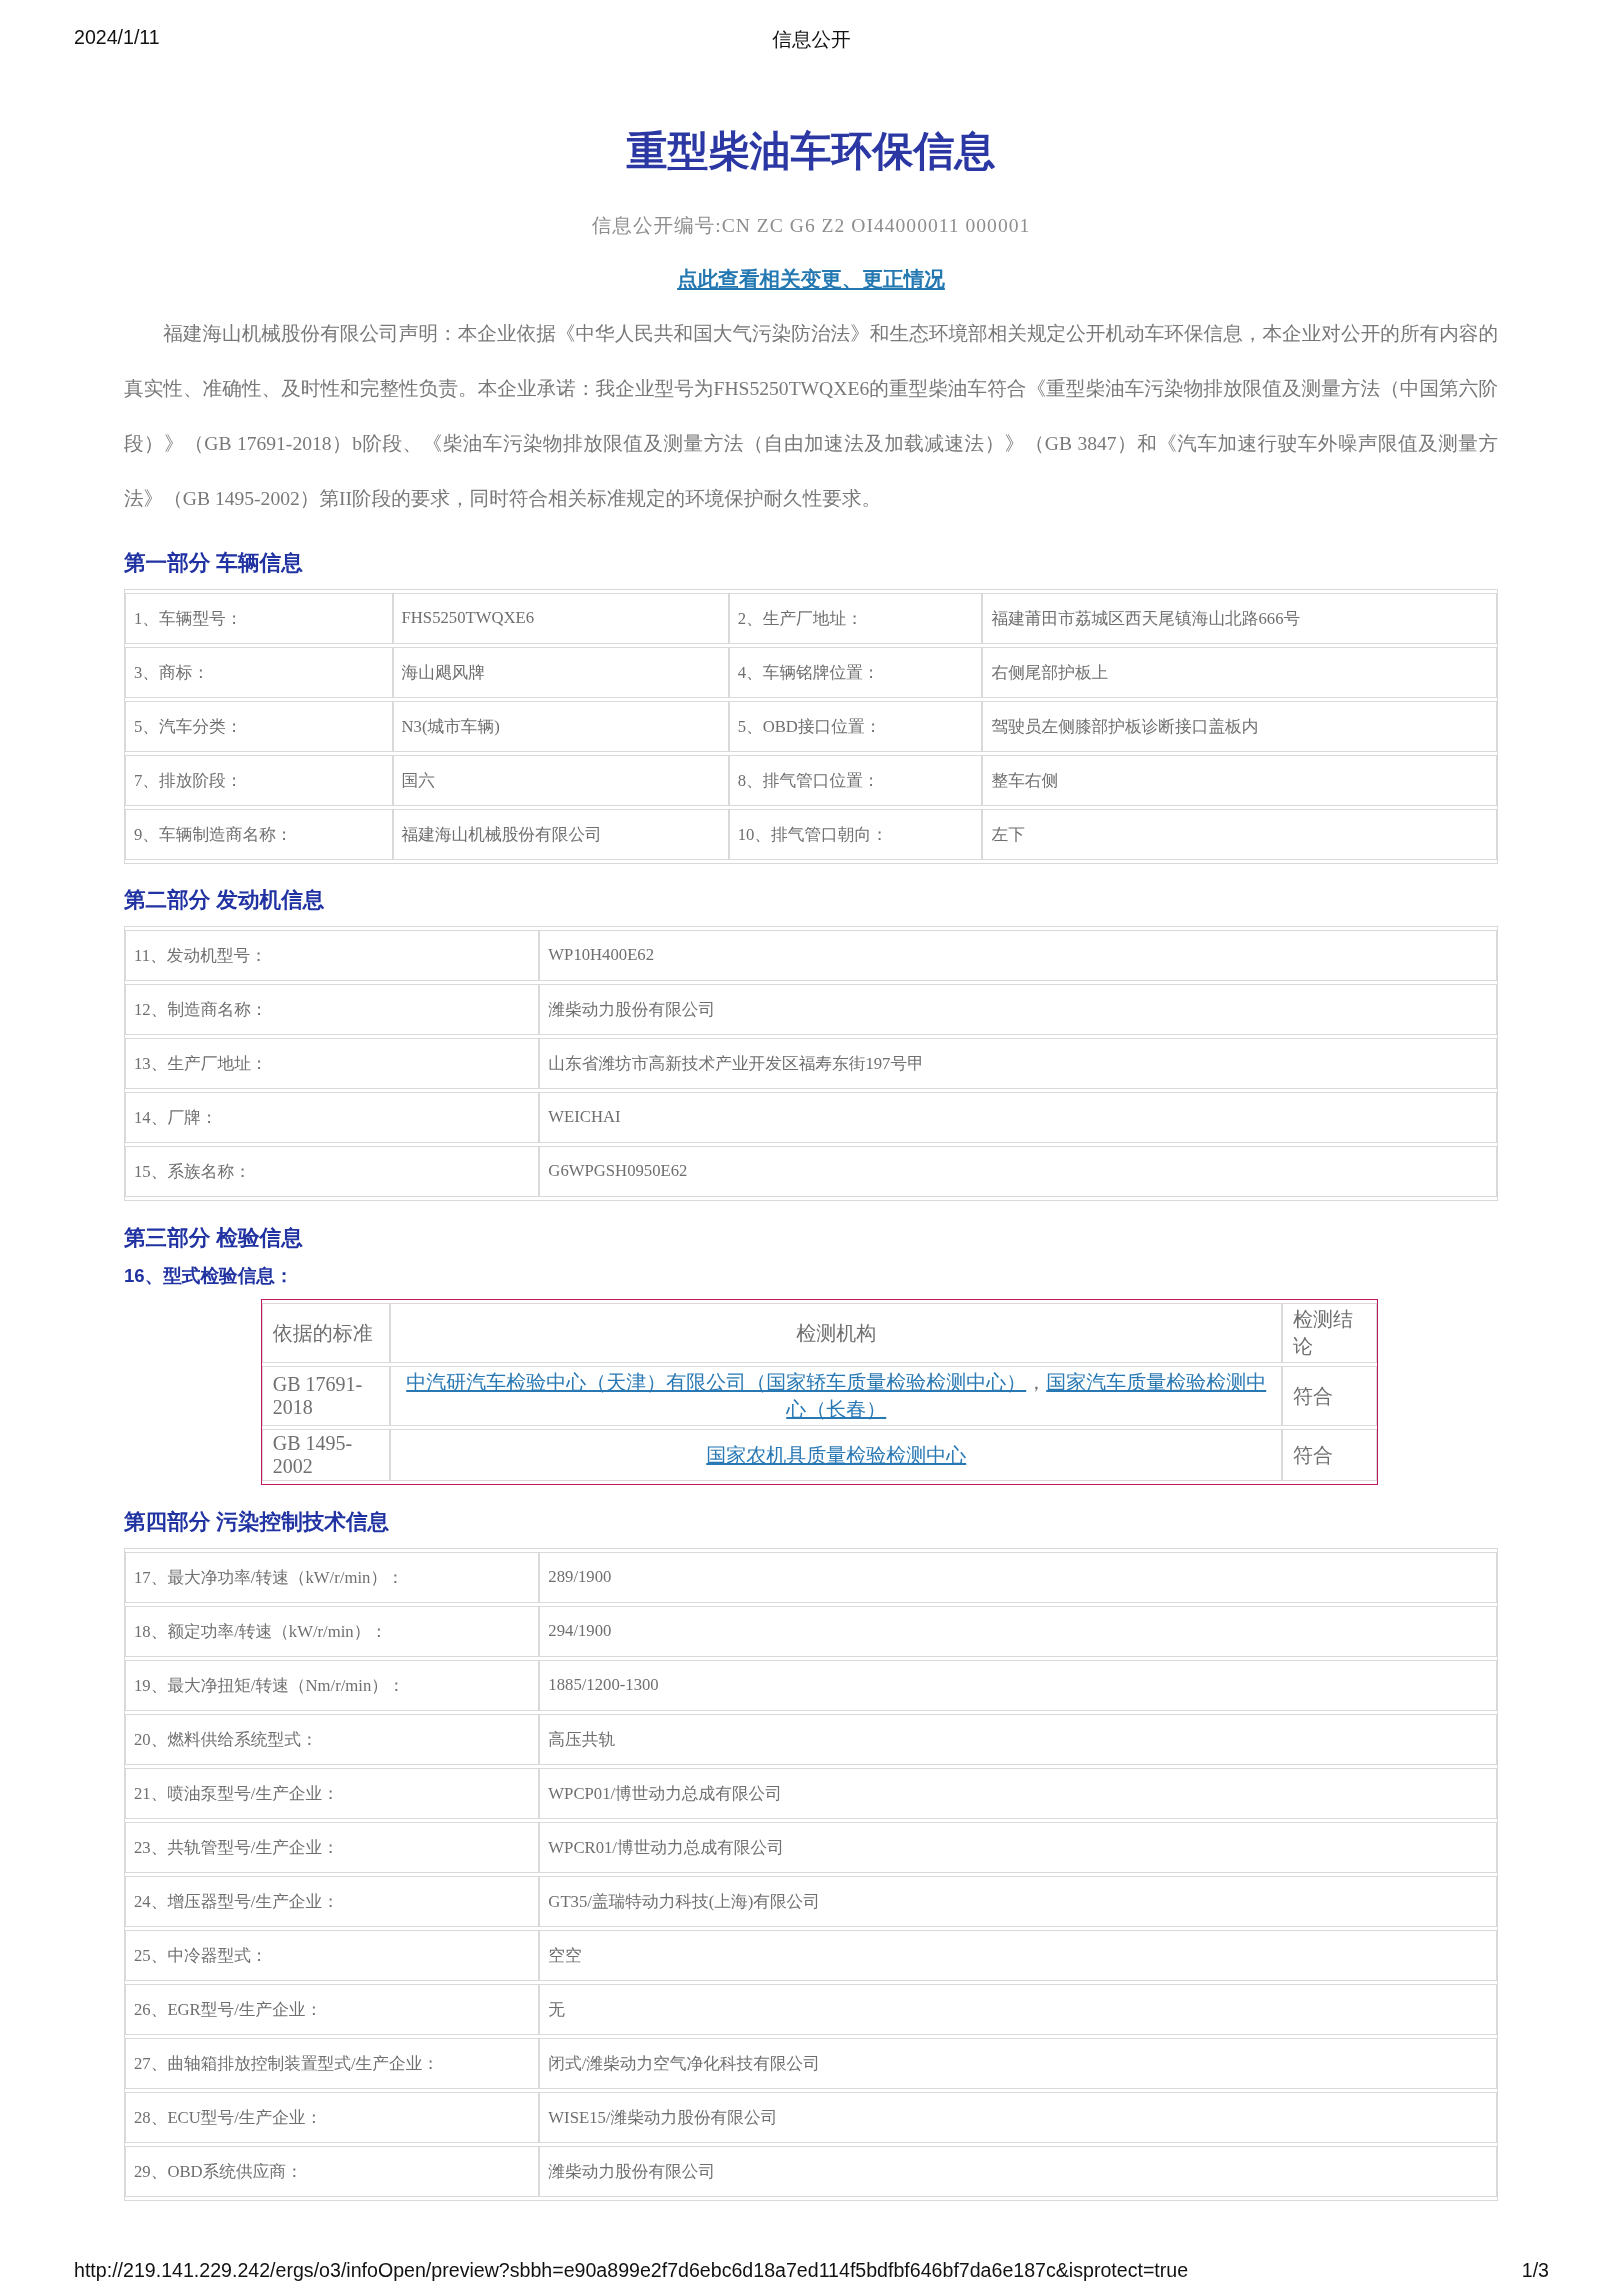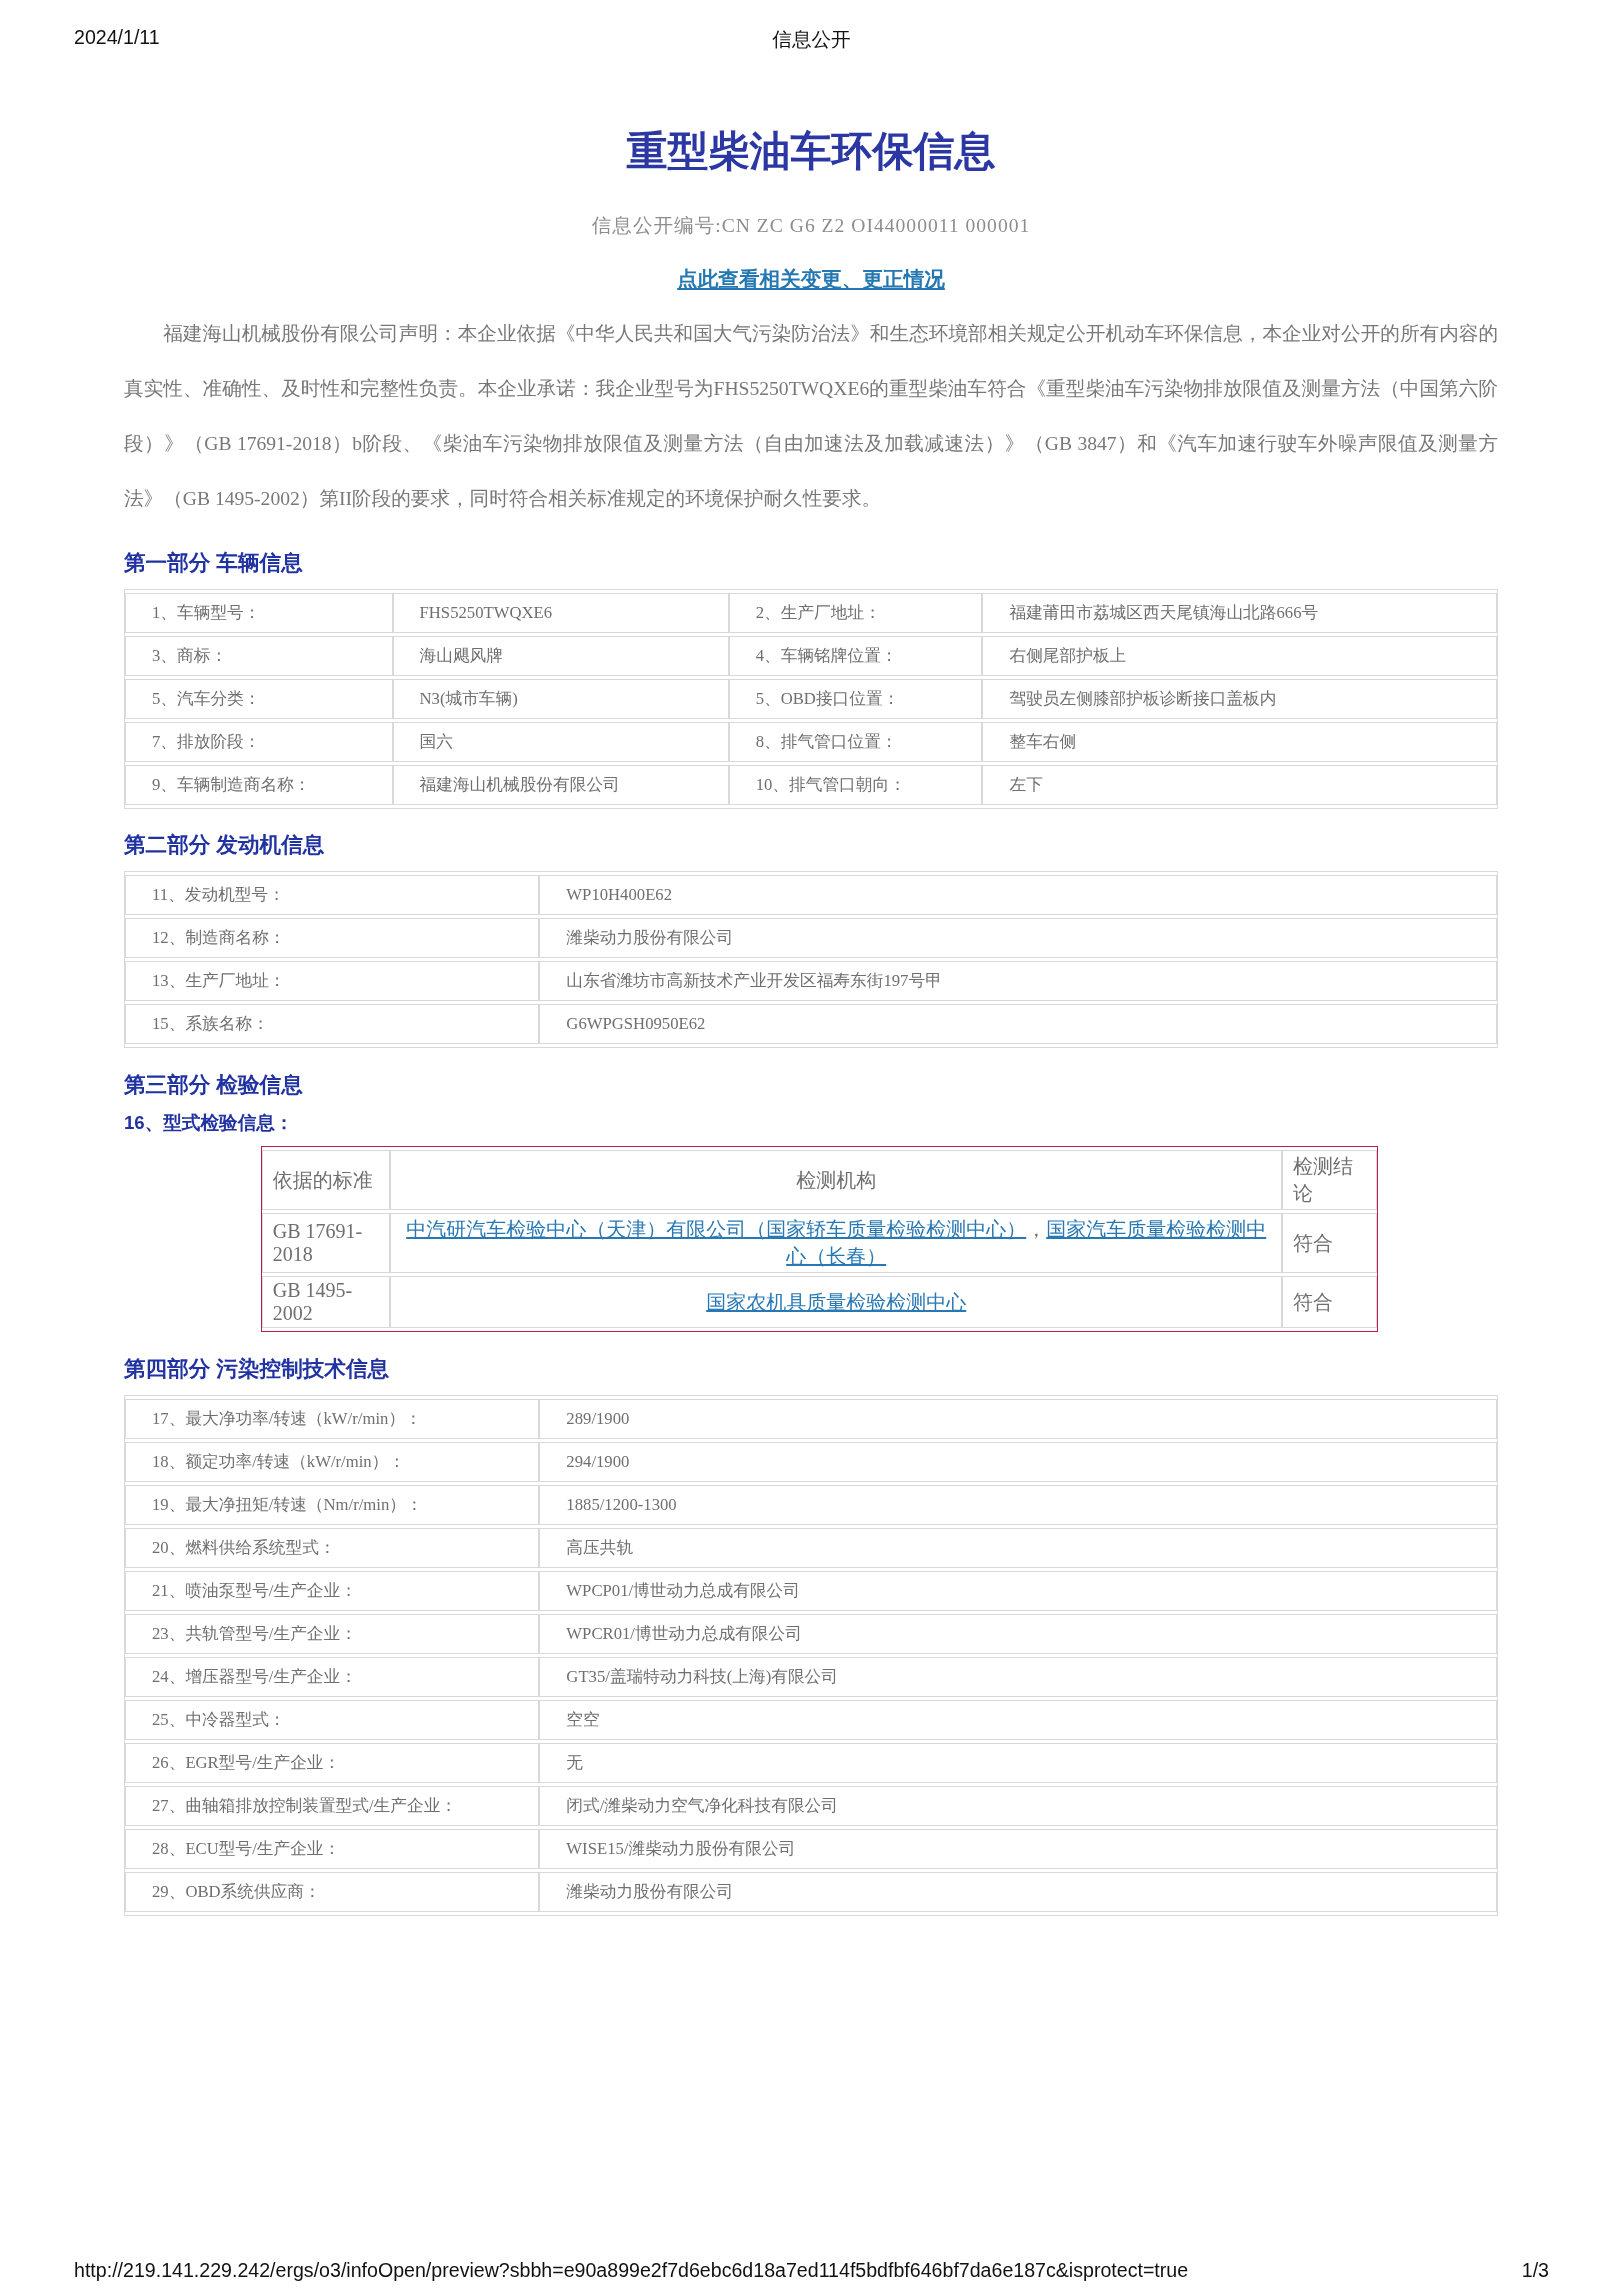--- a/index.html
+++ b/index.html
@@ -64,22 +64,22 @@
     width:100%;
     border-collapse:separate;
     border-spacing:0 3.9px;
     border:1px solid #d9d9d9;
     background:#ffffff;
     font-size:16.7px;
     color:#6f6f6f;
   }
   table.info-table td {
     border:1px solid #d9d9d9;
-    height:40px;
-    padding:2px 26px;
+    height:51px;
+    padding:2px 8px;
     vertical-align:middle;
     background:#ffffff;
   }
   
   .c-l1 { width:19.5%; } .c-v1 { width:24.5%; } .c-l2 { width:18.5%; } .c-v2 { width:37.5%; }
   
   .c-label { width:30.2%; } .c-value { width:69.8%; }
 
   .subsection-title {
     margin:7.8px 0 9.8px 0;
@@ -182,20 +182,24 @@
         <td class="c-label">11、发动机型号：</td>
         <td class="c-value">WP10H400E62</td>
       </tr>
       <tr>
         <td class="c-label">12、制造商名称：</td>
         <td class="c-value">潍柴动力股份有限公司</td>
       </tr>
       <tr>
         <td class="c-label">13、生产厂地址：</td>
         <td class="c-value">山东省潍坊市高新技术产业开发区福寿东街197号甲</td>
+      </tr>
+      <tr>
+        <td class="c-label">14、厂牌：</td>
+        <td class="c-value">WEICHAI</td>
       </tr>
       <tr>
         <td class="c-label">15、系族名称：</td>
         <td class="c-value">G6WPGSH0950E62</td>
       </tr>
     </tbody>
   </table>
 
   <h2 class="section-title">第三部分 检验信息</h2>
   <div class="subsection-title">16、型式检验信息：</div>

